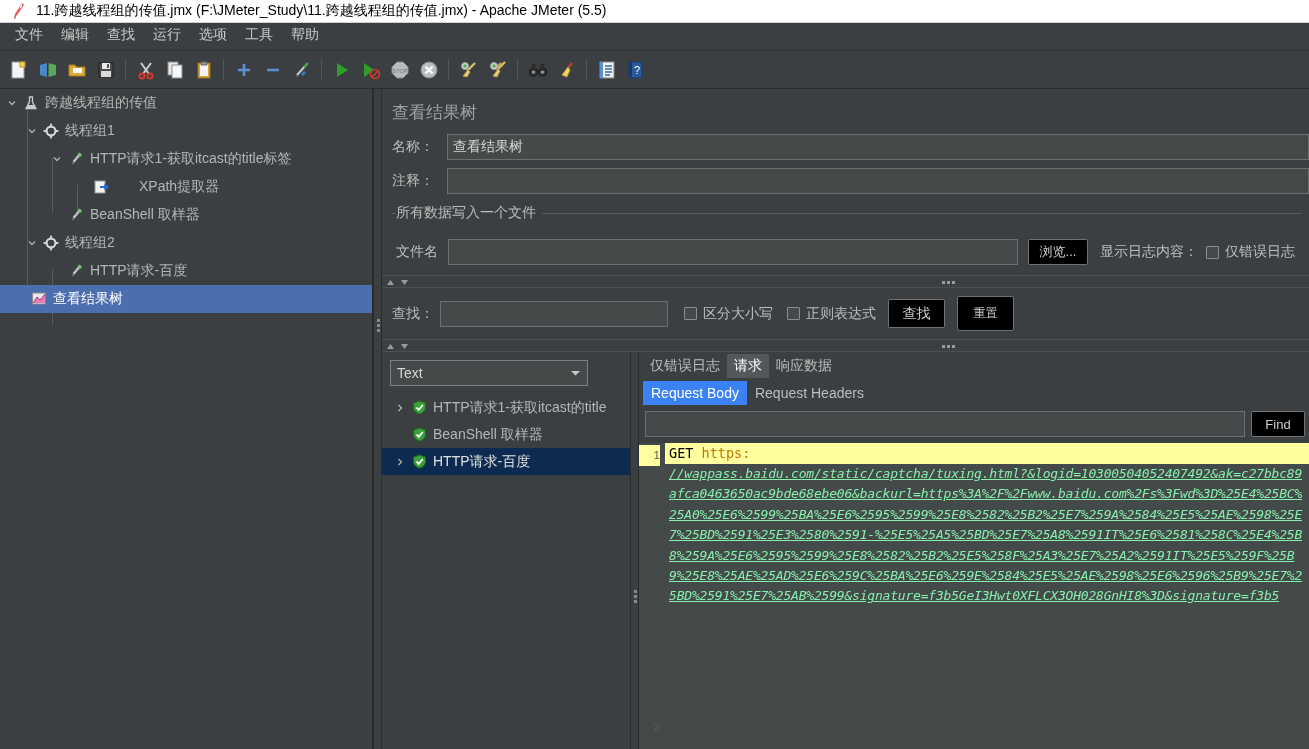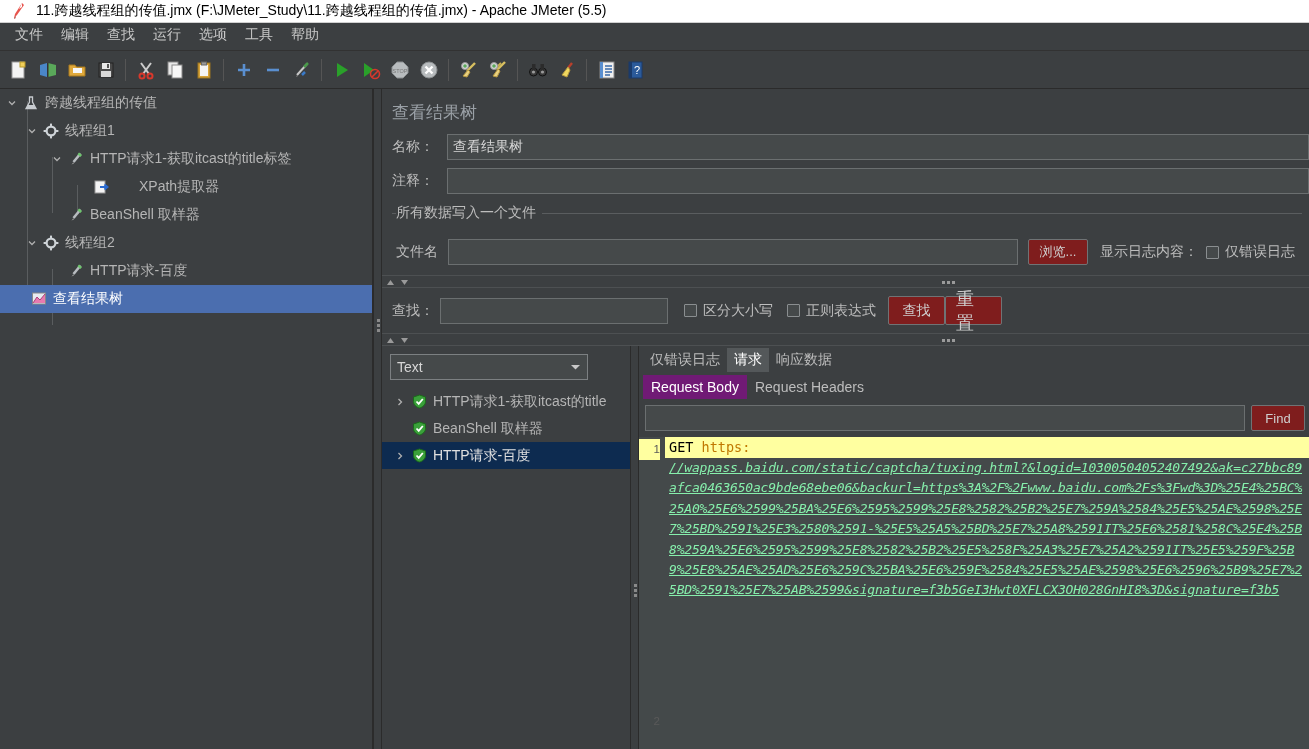--- a/index.html
+++ b/index.html
@@ -85,21 +85,21 @@
     color:#d6d6d6; font-size:14px; padding:0 5px;
     display:flex; align-items:center; font-family:"Liberation Sans",sans-serif;
   }
 
   .group-box { margin:2px 0 0 10px; position:relative; }
   .group-title { font-size:14px; color:#bdbdbd; padding-right:6px; background:#3c3f41; }
   .group-line { position:absolute; left:0; right:0; top:9px; height:1px; background:#5a5d5f; z-index:0; }
   .group-title-wrap { position:relative; z-index:1; display:inline-block; padding-left:4px; }
 
   .btn {
-    background:#7f1d1d; border:1px solid #6f7375; color:#cfcfcf;
+    background:#000000; border:1px solid #6f7375; color:#cfcfcf;
     height:26px; padding:12px 10px; font-size:13px; border-radius:2px;
     display:flex; align-items:center; justify-content:center; cursor:default;
     font-family:"Liberation Sans",sans-serif;
   }
 
   .cbx { width:13px; height:13px; border:1px solid #8a8e90; background:#45494a;
         display:inline-block; flex:0 0 auto; border-radius:1px; }
 
   
   .hsplit {
@@ -125,21 +125,21 @@
   }
   .res-row.selected { background:#0d2b50; }
   .res-row.selected .rr-label { color:#e0e0e0; }
 
   #res-detail { flex:1; display:flex; flex-direction:column; background:#3c3f41; overflow:hidden; }
   .tabbar { display:flex; align-items:flex-end; height:26px; padding-left:4px; }
   .tab { font-size:14px; color:#bdbdbd; padding:3px 7px; cursor:default; }
   .tab.active { background:#54585a; color:#ffffff; }
   .tabbar2 { display:flex; align-items:flex-end; height:27px; padding-left:4px; }
   .tab2 { font-size:14px; color:#bdbdbd; padding:4px 8px; cursor:default; }
-  .tab2.active { background:#701a75; color:#ffffff; }
+  .tab2.active { background:#3b82f6; color:#ffffff; }
 
   .findrow { display:flex; align-items:center; padding:6px 4px 6px 6px; gap:6px; }
   .findrow .txtfield { flex:1; }
 
   #textarea {
     flex:1; display:flex; overflow:hidden; background:#44494a;
     font-family:"DejaVu Sans Mono", monospace; font-size:13.5px;
   }
   #gutter {
     width:26px; flex:0 0 auto; background:#ffffff; color:#5a5a5a;
@@ -511,21 +511,21 @@
     </div>
 
     <div class="form-row" style="margin:8px 0 8px 0; padding-left:10px;">
       <div class="lab" style="width:48px;">查找：</div>
       <div class="txtfield" style="width:228px;"></div>
       <span class="cbx" style="margin-left:16px;"></span>
       <span style="margin-left:6px; font-size:14px; color:#bdbdbd;">区分大小写</span>
       <span class="cbx" style="margin-left:14px;"></span>
       <span style="margin-left:6px; font-size:14px; color:#bdbdbd;">正则表达式</span>
       <div class="btn" style="margin-left:12px; width:57px; height:29px; font-size:14px;">查找</div>
-      <div class="btn" style="width:57px; height:29px; font-size:18px;">重置</div>
+      <div class="btn" style="margin-left:12px; width:57px; height:35px; font-size:12px;">重置</div>
     </div>
 
     <div class="hsplit">
       <div class="arrows">
         <svg width="9" height="7" viewBox="0 0 9 7">
             <path d="M4.5 1 L8 6 L1 6 Z" fill="#9a9a9a"></path>
           </svg>
         <svg width="9" height="7" viewBox="0 0 9 7">
             <path d="M4.5 6 L1 1 L8 1 Z" fill="#9a9a9a"></path>
           </svg>

